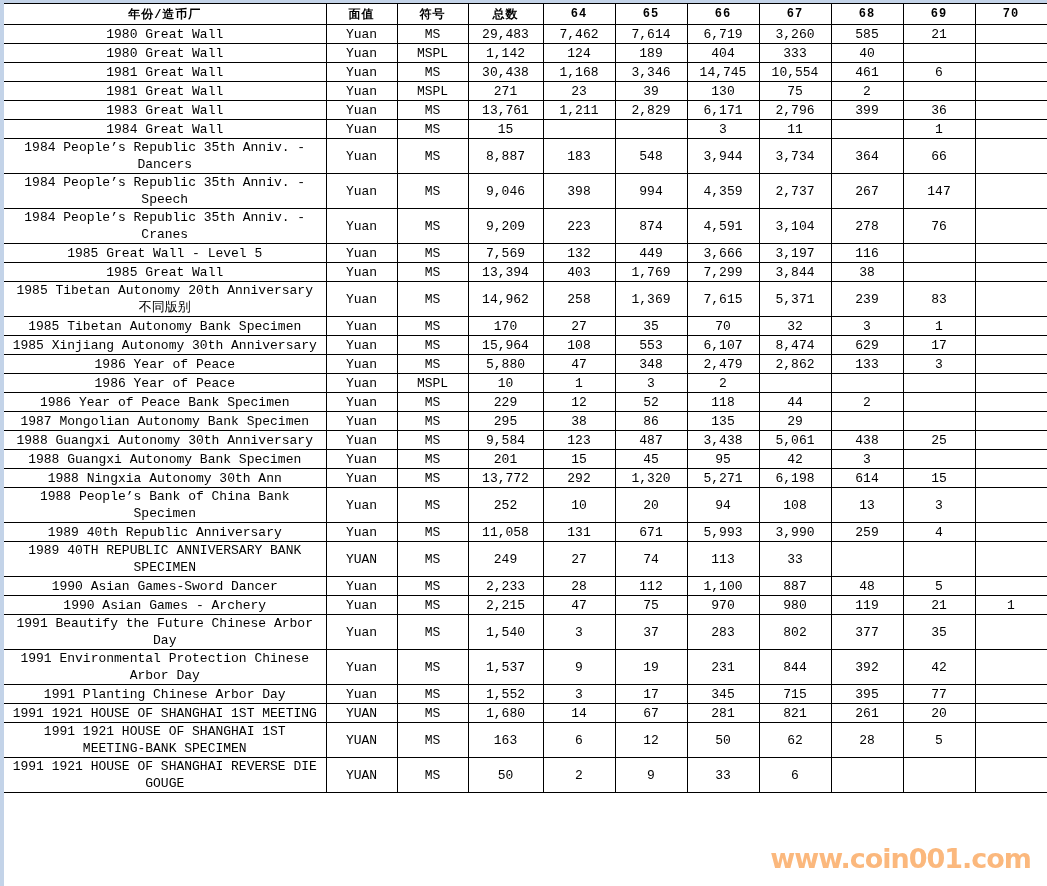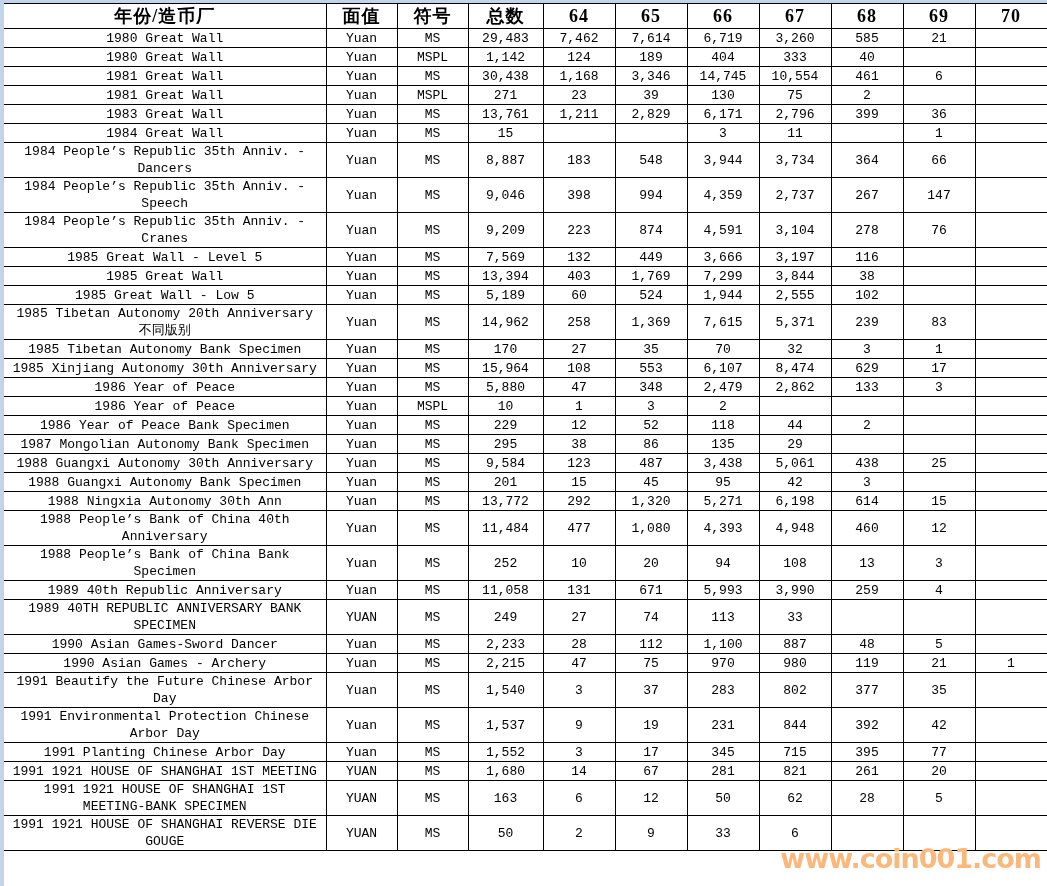--- a/index.html
+++ b/index.html
@@ -21,41 +21,41 @@
   }
   table.pop th, table.pop td{
     border:1.5px solid #000;
     text-align:center;
     vertical-align:middle;
     padding:0 2px;
     color:#000;
     overflow:hidden;
   }
   table.pop th{
-    font-size:18px;
+    font-size:12px;
     font-weight:bold;
     height:20px;
-    font-family:Liberation Serif, serif;
+    font-family:Liberation Mono, monospace;
     letter-spacing:1px;
   }
   table.pop td{
     font-size:13px;
     line-height:17px;
     height:18px;
   }
   table.pop th:first-child, table.pop td:first-child{border-left:none;}
   .name-cell{white-space:pre-line;}
   col.c-name{width:322px;}
   col.c-face{width:71px;}
   col.c-sym{width:71px;}
   col.c-total{width:75px;}
   col.c-grade{width:72px;}
   .watermark{
     position:absolute;
-    right:6px;bottom:12px;
+    right:16px;bottom:12px;
     font-family:"DejaVu Sans","Liberation Sans",sans-serif;
     font-weight:bold;
     font-size:27px;
     letter-spacing:-1px;
     color:#fbb87d;
     z-index:5;
     pointer-events:none;
   }
 </style>
 </head>
@@ -235,33 +235,20 @@
           <td>13,394</td>
           <td>403</td>
           <td>1,769</td>
           <td>7,299</td>
           <td>3,844</td>
           <td>38</td>
           <td></td>
           <td></td>
         </tr>
         <tr>
-          <td class="name-cell">1985 Great Wall - Low 5</td>
-          <td>Yuan</td>
-          <td>MS</td>
-          <td>5,189</td>
-          <td>60</td>
-          <td>524</td>
-          <td>1,944</td>
-          <td>2,555</td>
-          <td>102</td>
-          <td></td>
-          <td></td>
-        </tr>
-        <tr>
           <td class="name-cell">1985 Tibetan Autonomy 20th Anniversary
 不同版别</td>
           <td>Yuan</td>
           <td>MS</td>
           <td>14,962</td>
           <td>258</td>
           <td>1,369</td>
           <td>7,615</td>
           <td>5,371</td>
           <td>239</td>
@@ -376,34 +363,20 @@
           <td class="name-cell">1988 Ningxia Autonomy 30th Ann</td>
           <td>Yuan</td>
           <td>MS</td>
           <td>13,772</td>
           <td>292</td>
           <td>1,320</td>
           <td>5,271</td>
           <td>6,198</td>
           <td>614</td>
           <td>15</td>
-          <td></td>
-        </tr>
-        <tr>
-          <td class="name-cell">1988 People’s Bank of China 40th
-Anniversary</td>
-          <td>Yuan</td>
-          <td>MS</td>
-          <td>11,484</td>
-          <td>477</td>
-          <td>1,080</td>
-          <td>4,393</td>
-          <td>4,948</td>
-          <td>460</td>
-          <td>12</td>
           <td></td>
         </tr>
         <tr>
           <td class="name-cell">1988 People’s Bank of China Bank
 Specimen</td>
           <td>Yuan</td>
           <td>MS</td>
           <td>252</td>
           <td>10</td>
           <td>20</td>

